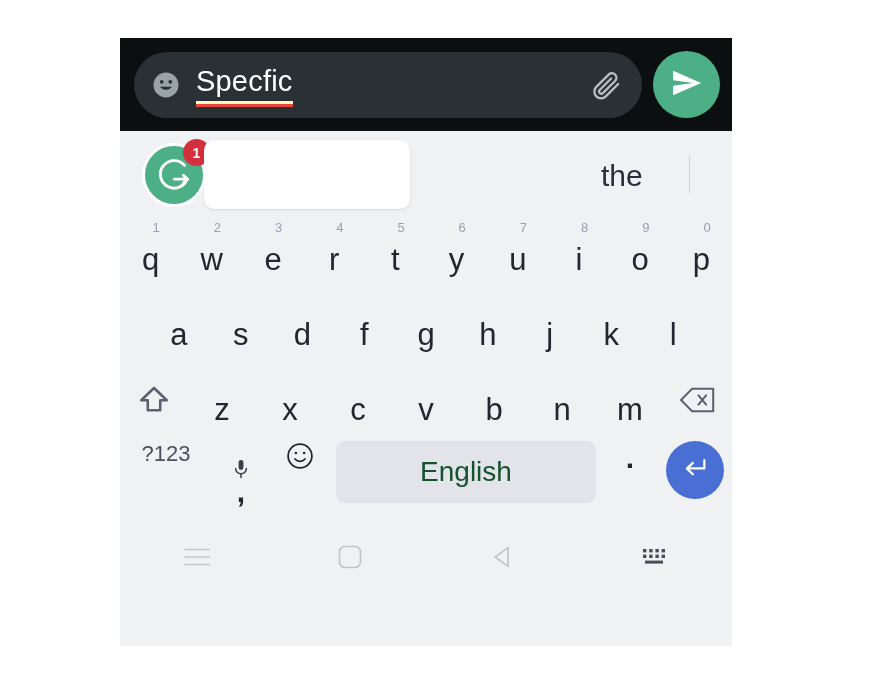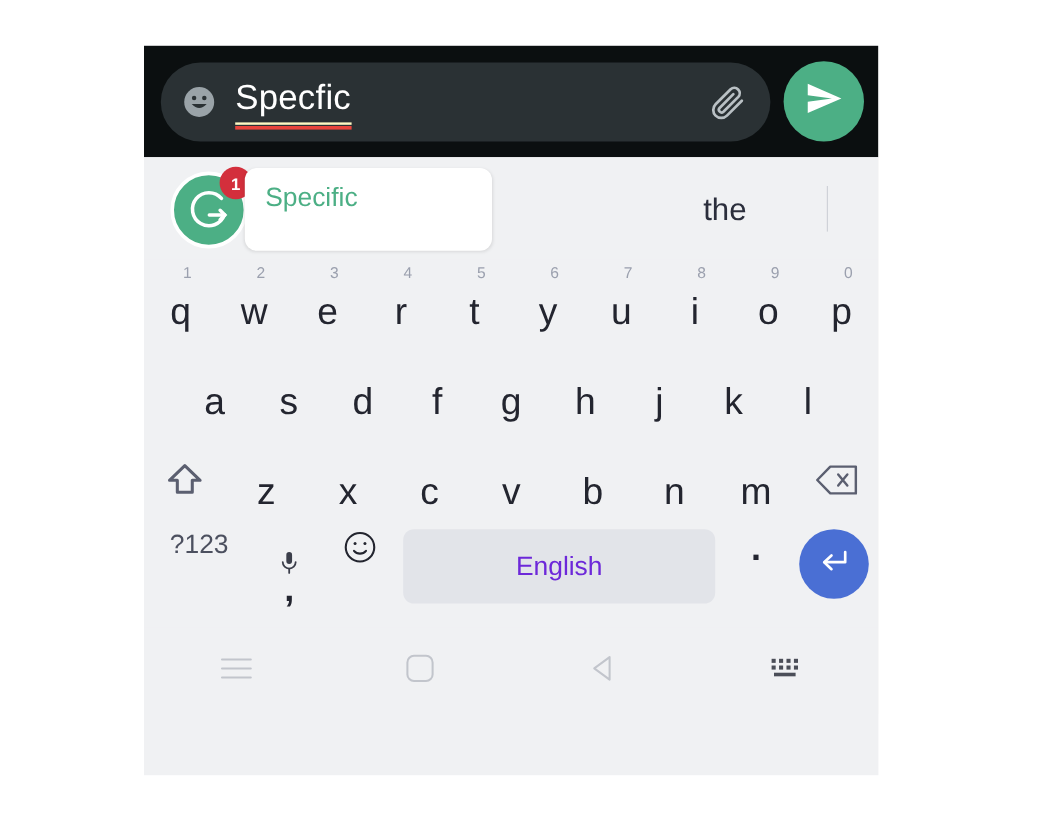--- a/index.html
+++ b/index.html
@@ -58,21 +58,21 @@
     align-items: center;
     height: 100%;
   }
   .compose-text {
     font-size: 29px;
     color: #ffffff;
     letter-spacing: 0.2px;
     position: relative;
     display: inline-block;
     padding-bottom: 3px;
-    border-bottom: 2px solid #fef9c3;
+    border-bottom: 4px solid #fef9c3;
     line-height: 34px;
   }
   .compose-text::after {
     content: "";
     position: absolute;
     left: 0;
     right: 0;
     bottom: -6px;
     height: 3px;
     background: #e8453c;
@@ -161,23 +161,24 @@
     line-height: 18px;
   }
   .spell-word {
     font-size: 22px;
     color: #4caf85;
     line-height: 30px;
     margin-top: 1px;
   }
   .suggest-word {
     position: absolute;
-    font-size: 26px;
+    font-size: 30px;
     color: #2b2e3c;
     top: 28px;
+    margin-left: 15px;
   }
   #sw0 { left: 466px; }
   .suggest-sep {
     position: absolute;
     left: 569px;
     top: 24px;
     width: 1px;
     height: 38px;
     background: #cfd2d8;
   }
@@ -252,22 +253,22 @@
   }
   .kspace {
     flex: 1 1 auto;
     height: 62px;
     margin: 0 6px;
     background: #e2e4e9;
     border-radius: 9px;
     display: flex;
     align-items: center;
     justify-content: center;
-    font-size: 22px;
-    color: #6d28d9;
+    font-size: 28px;
+    color: #14532d;
   }
   .kperiod {
     flex: 0 0 56px;
     display: flex; align-items: center; justify-content: center;
     font-size: 30px;
     color: #23252f;
     font-weight: bold;
     padding-bottom: 8px;
     box-sizing: border-box;
   }
@@ -340,21 +341,20 @@
         <svg width="44" height="44" viewBox="0 0 48 48" fill="none" stroke="#ffffff" stroke-width="3.2" stroke-linecap="round">
           <path d="M35.5 13.5A15 15 0 1 0 38.2 28.5"></path>
           <path d="M38.2 28.5 24.5 28.5"></path>
           <path d="M34.3 24.3 38.6 28.6 34.3 32.9"></path>
         </svg>
       </div>
       <div class="gramm-badge">1</div>
     </div>
 
     <div class="spell-card">
-      <div class="spell-word">Specific</div>
     </div>
 
     <div class="suggest-word" id="sw0">the</div>
     <div class="suggest-sep"></div>
 
   </div>
 
   <div class="keyboard">
 
     <div class="krow row1" id="krow1">

